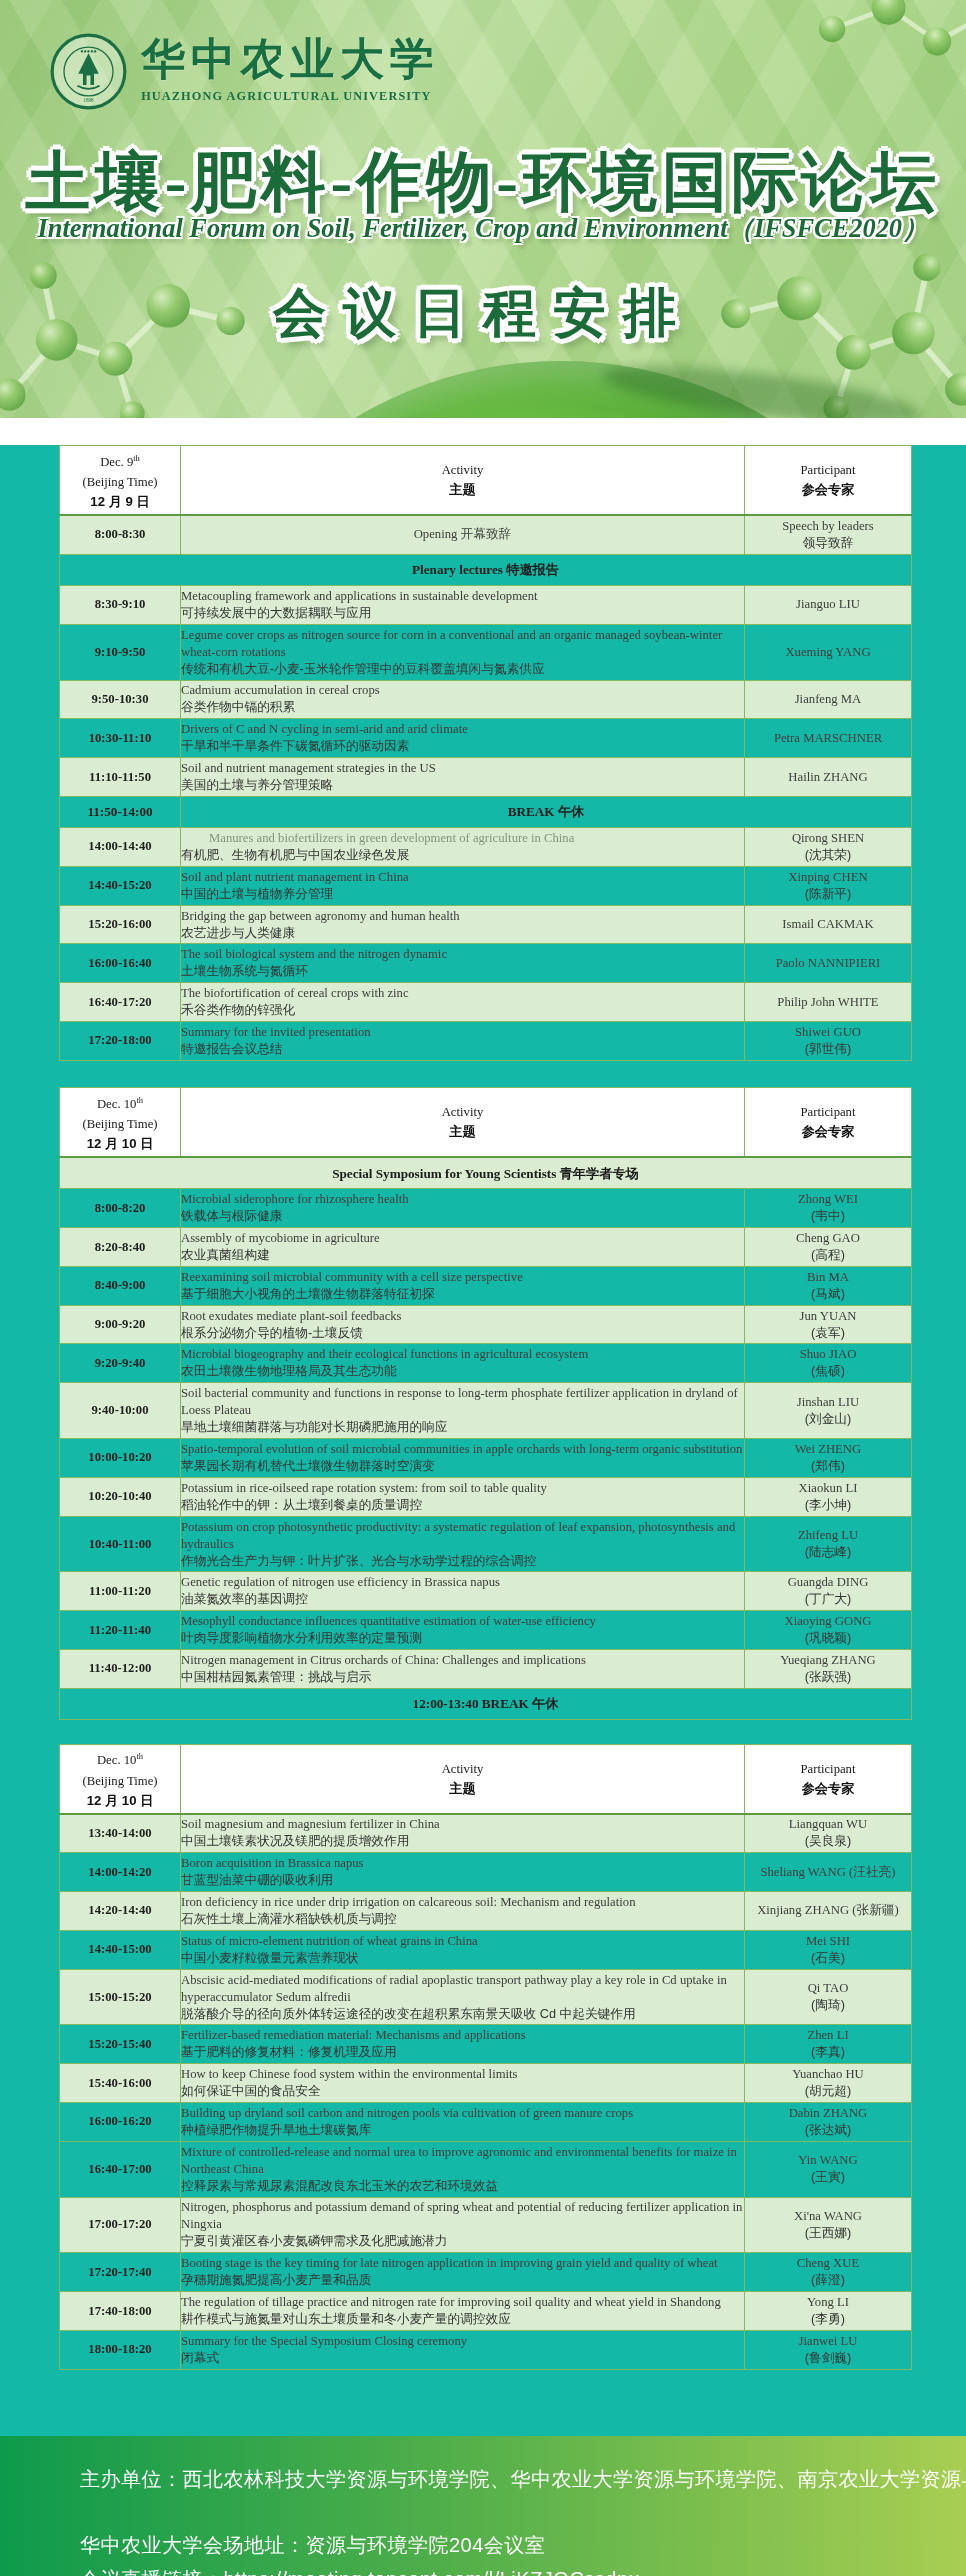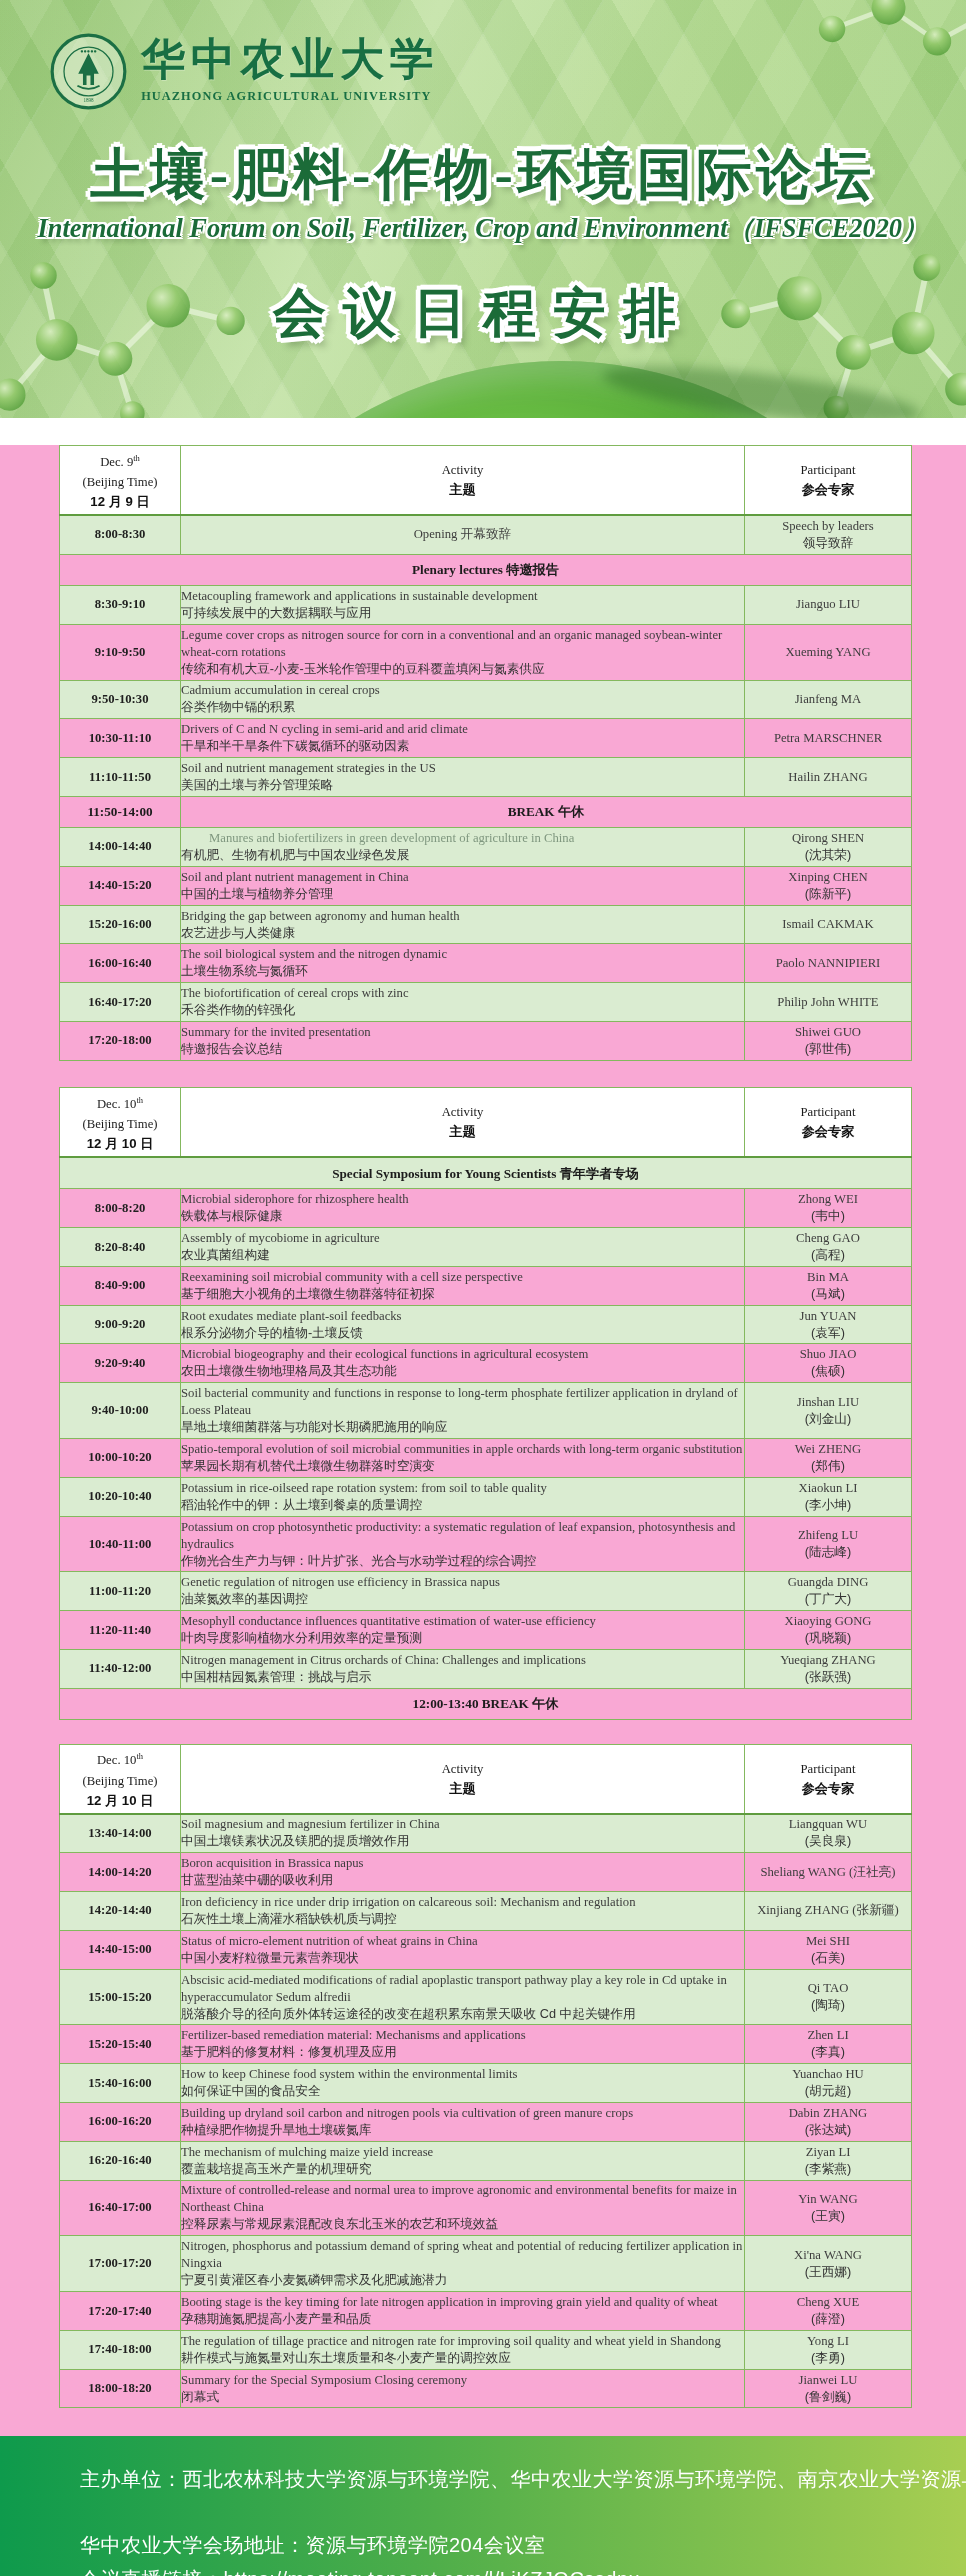--- a/index.html
+++ b/index.html
@@ -16,21 +16,21 @@
       repeating-linear-gradient(60deg,rgba(80,150,60,.08) 0 43px,rgba(255,255,255,.07) 43px 87px),
       repeating-linear-gradient(-60deg,rgba(80,150,60,.06) 0 43px,rgba(255,255,255,.05) 43px 87px);}
   .logo-wrap{position:absolute;left:49px;top:32px;display:flex;align-items:flex-start;z-index:5;}
   .seal{width:79px;height:79px;}
   .logo-text{margin-left:13.2px;}
   .uni-cn{font-size:44px;line-height:55px;font-weight:bold;color:#186f43;
     letter-spacing:5.7px;font-family:"Liberation Serif",serif;text-shadow:0.9px 0.9px 0 rgba(255,255,255,.25);}
   .uni-en{font-size:12.3px;font-weight:bold;color:#186f43;letter-spacing:1.1px;margin-top:1.9px;
     font-family:"Liberation Serif",serif;}
   .main-title{position:absolute;top:138px;left:0;width:100%;text-align:center;z-index:6;
-    font-size:55px;font-weight:bold;color:#1b6b38;letter-spacing:4.7px;
+    font-size:65px;font-weight:bold;color:#1b6b38;letter-spacing:4.7px;
     text-shadow:-2.8px -2.8px 0 #fff,0 -2.8px 0 #fff,2.8px -2.8px 0 #fff,-2.8px 0 0 #fff,2.8px 0 0 #fff,
       -2.8px 2.8px 0 #fff,0 2.8px 0 #fff,2.8px 2.8px 0 #fff,-4.7px 0 0 #fff,4.7px 0 0 #fff,0 4.7px 0 #fff,0 -4.7px 0 #fff,
       5.7px 6.6px 6.6px rgba(40,70,30,.35);}
   .sub-title{position:absolute;top:211px;left:0;width:100%;text-align:center;z-index:6;
     font-size:26.4px;font-weight:bold;font-style:italic;color:#1b6b38;
     font-family:"Liberation Serif",serif;
     text-shadow:-1.9px -1.9px 0 #fff,0 -1.9px 0 #fff,1.9px -1.9px 0 #fff,-1.9px 0 0 #fff,1.9px 0 0 #fff,
       -1.9px 1.9px 0 #fff,0 1.9px 0 #fff,1.9px 1.9px 0 #fff,3.8px 4.7px 4.7px rgba(40,70,30,.3);}
   .banner{position:absolute;top:278px;left:0;width:100%;text-align:center;z-index:7;
     font-size:53px;font-weight:bold;color:#1b6b38;letter-spacing:17px;
@@ -41,21 +41,21 @@
     background:radial-gradient(circle at 42% 22%,#77c74e 0%,#4aa52e 45%,#338a1f 72%,#2a7a1a 100%);
     box-shadow:inset 0 17px 28px rgba(255,255,255,.25), inset -38px -9.4px 57px rgba(0,60,0,.25);}
   .globe::after{content:"";position:absolute;left:55%;top:13.2px;width:40%;height:42px;border-radius:50%;
     background:rgba(20,90,15,.35);transform:rotate(7deg);filter:blur(5.7px);}
   .mol{position:absolute;z-index:2;opacity:.75;}
   .mol-left{left:-17px;top:234px;width:293px;height:189px;}
   .mol-right{right:-23.6px;top:225px;width:302px;height:193px;transform:scaleX(-1);}
   .mol-top{right:-33px;top:-42px;width:179px;height:123px;transform:rotate(18deg);}
 
   
-  .content{position:relative;height:1991px;background:#f9a8d4;}
+  .content{position:relative;height:1991px;background:#14b8a6;}
   table.sched{table-layout:fixed;width:852px;margin-left:59px;border-collapse:collapse;
     border:1.9px solid #5f9c3f;}
   .t1{margin-top:27px;} .t2{margin-top:26.4px;} .t3{margin-top:23.6px;}
   col.c-time{width:121px;} col.c-act{width:564px;} col.c-part{width:167px;}
   table.sched td{border:0.9px solid #84b85e;vertical-align:middle;padding:1.9px 0;}
   tr.shade td{background:#daecd1;}
   tr.head td{height:56px;border-bottom:2.8px solid #5f9c3f;text-align:center;background:#fff;}
   .hd-en{font-size:12.7px;line-height:20px;color:#1a1a1a;font-family:"Liberation Serif",serif;}
   .hd-zh{font-size:13.2px;line-height:20px;color:#111;font-weight:bold;font-family:"Liberation Sans",sans-serif;}
   .time{font-size:12.7px;line-height:17px;font-weight:bold;color:#1f1f1f;text-align:center;
@@ -600,31 +600,20 @@
             <td class="time">16:00-16:20</td>
             <td class="act">
               <div class="en">Building up dryland soil carbon and nitrogen pools via cultivation of green manure crops</div>
               <div class="zh">种植绿肥作物提升旱地土壤碳氮库</div>
             </td>
             <td class="part">
               <div class="pn-en">Dabin ZHANG</div>
               <div class="pn-zh">(张达斌)</div>
             </td>
           </tr>
-          <tr class="shade">
-            <td class="time">16:20-16:40</td>
-            <td class="act">
-              <div class="en">The mechanism of mulching maize yield increase</div>
-              <div class="zh">覆盖栽培提高玉米产量的机理研究</div>
-            </td>
-            <td class="part">
-              <div class="pn-en">Ziyan LI</div>
-              <div class="pn-zh">(李紫燕)</div>
-            </td>
-          </tr>
           <tr>
             <td class="time">16:40-17:00</td>
             <td class="act">
               <div class="en">Mixture of controlled-release and normal urea to improve agronomic and environmental benefits for maize in Northeast China</div>
               <div class="zh">控释尿素与常规尿素混配改良东北玉米的农艺和环境效益</div>
             </td>
             <td class="part">
               <div class="pn-en">Yin WANG</div>
               <div class="pn-zh">(王寅)</div>
             </td>

